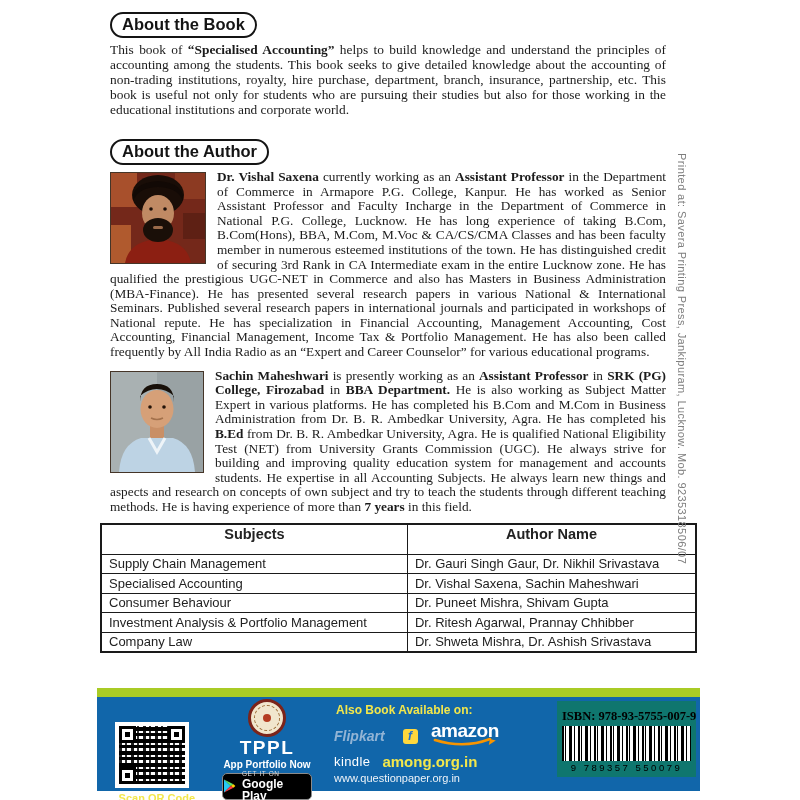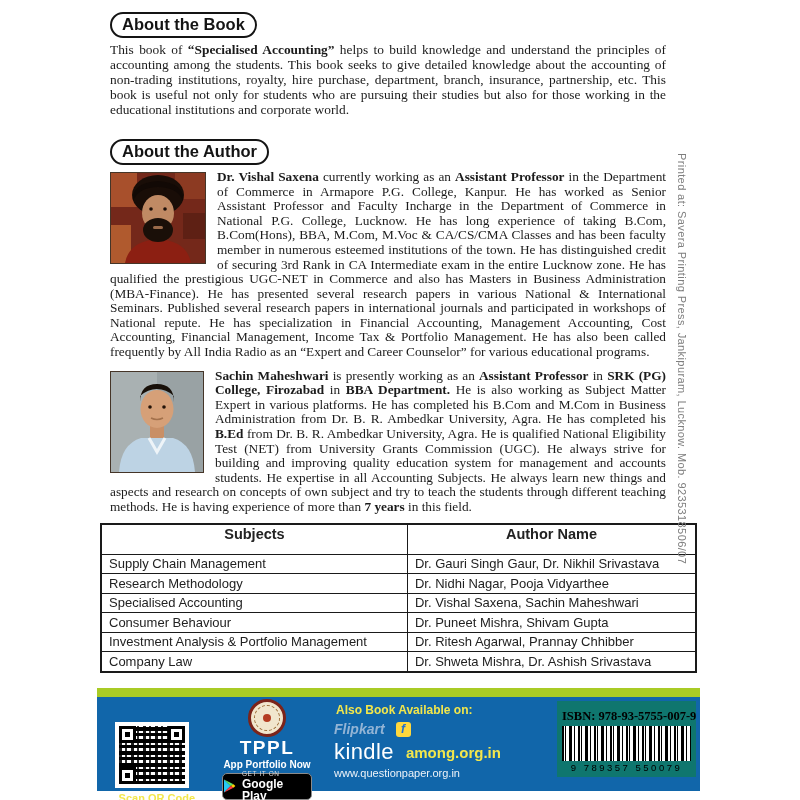--- a/index.html
+++ b/index.html
@@ -52,25 +52,25 @@
   .app-dl{color:#fff;font-weight:bold;font-size:10px;margin-top:1px;}
   .gp-badge{width:88px;height:25px;background:#000;border:1px solid #8a8a8a;border-radius:5px;margin:3px auto 0;
     display:flex;align-items:center;justify-content:center;gap:6px;}
   .gp-text{text-align:left;color:#fff;line-height:1;}
   .gp-top{font-size:6.5px;letter-spacing:.6px;color:#ddd;}
   .gp-bottom{font-size:12px;font-weight:bold;margin-top:1px;}
 
   .avail-group{position:absolute;left:237px;top:6px;width:182px;font-family:"Liberation Sans",sans-serif;}
   .avail-head{font-weight:bold;font-size:12px;margin:0 0 4px 2px;}
   .logo-row{display:flex;align-items:center;gap:12px;margin-bottom:2px;}
-  .flipkart{display:flex;align-items:center;gap:11px;}
+  .flipkart{display:flex;align-items:center;gap:18px;}
   .flipkart-text{color:#a9c2dd;font-style:italic;font-weight:bold;font-size:14px;opacity:.85;}
   .flipkart-icon{width:15px;height:15px;background:#ffd83d;border-radius:3px;color:#1f6fd0;
     font-weight:bold;font-size:12px;font-style:italic;display:flex;align-items:center;justify-content:center;}
-  .kindle{color:#fff;font-size:22px;letter-spacing:.4px;font-weight:500;}
+  .kindle{color:#fff;font-size:13px;letter-spacing:.4px;font-weight:500;}
   .tppl-site{font-weight:bold;font-size:15px;}
   .qp-site{color:#eef3f8;font-size:11px;margin-top:2px;}
 
   .isbn-group{position:absolute;left:460px;top:4px;width:139px;background:#0f766e;padding:8px 5px 4px;box-sizing:border-box;text-align:center;}
   .isbn-label{font-family:"Liberation Serif",serif;font-weight:bold;font-size:12.5px;white-space:nowrap;color:#000;}
   .barcode{height:35px;margin-top:2px;
     background:repeating-linear-gradient(90deg,#000 0 2px,#fff 2px 3px,#000 3px 4px,#fff 4px 7px,#000 7px 10px,#fff 10px 12px,#000 12px 13px,#fff 13px 16px);}
   .barcode-digits{font-family:"Liberation Sans",sans-serif;font-size:9.5px;letter-spacing:2.5px;margin-top:1px;white-space:nowrap;color:#000;}
 
   .printer-note{position:absolute;left:676px;top:153px;writing-mode:vertical-rl;
@@ -136,24 +136,20 @@
             <th>Subjects</th>
             <th>Author Name</th>
           </tr>
         </thead>
         <tbody>
           <tr>
               <td class="c1">Supply Chain Management</td>
               <td>Dr. Gauri Singh Gaur, Dr. Nikhil Srivastava</td>
             </tr>
           <tr>
-              <td class="c1">Research Methodology</td>
-              <td>Dr. Nidhi Nagar, Pooja Vidyarthee</td>
-            </tr>
-          <tr>
               <td class="c1">Specialised Accounting</td>
               <td>Dr. Vishal Saxena, Sachin Maheshwari</td>
             </tr>
           <tr>
               <td class="c1">Consumer Behaviour</td>
               <td>Dr. Puneet Mishra,  Shivam Gupta</td>
             </tr>
           <tr>
               <td class="c1">Investment Analysis &amp; Portfolio Management</td>
               <td>Dr. Ritesh Agarwal, Prannay Chhibber</td>
@@ -200,20 +196,27 @@
         </div>
       </div>
 
       <div class="avail-group">
         <div class="avail-head" style="color: rgb(243, 231, 75);">Also Book Available on:</div>
         <div class="logo-row">
           <span class="flipkart">
             <span class="flipkart-text">Flipkart</span>
             <span class="flipkart-icon">f</span>
           </span>
+          <span>
+            <svg width="92" height="26" viewBox="0 0 92 26">
+              <text x="1" y="16" font-family="Liberation Sans, sans-serif" font-weight="bold" font-size="19" fill="#ffffff" letter-spacing="-0.5">amazon</text>
+              <path d="M5 19 Q34 28 60 18" stroke="#f79400" stroke-width="2.6" fill="none" stroke-linecap="round"></path>
+              <path d="M60 18 l-1.2 6 l7 -4.6 z" fill="#f79400"></path>
+            </svg>
+          </span>
         </div>
         <div class="logo-row">
           <span class="kindle">kindle</span>
           <span class="tppl-site" style="color: rgb(243, 231, 75);">among.org.in</span>
         </div>
         <div class="qp-site">www.questionpaper.org.in</div>
       </div>
 
       <div class="isbn-group">
         <div class="isbn-label">ISBN: 978-93-5755-007-9</div>

